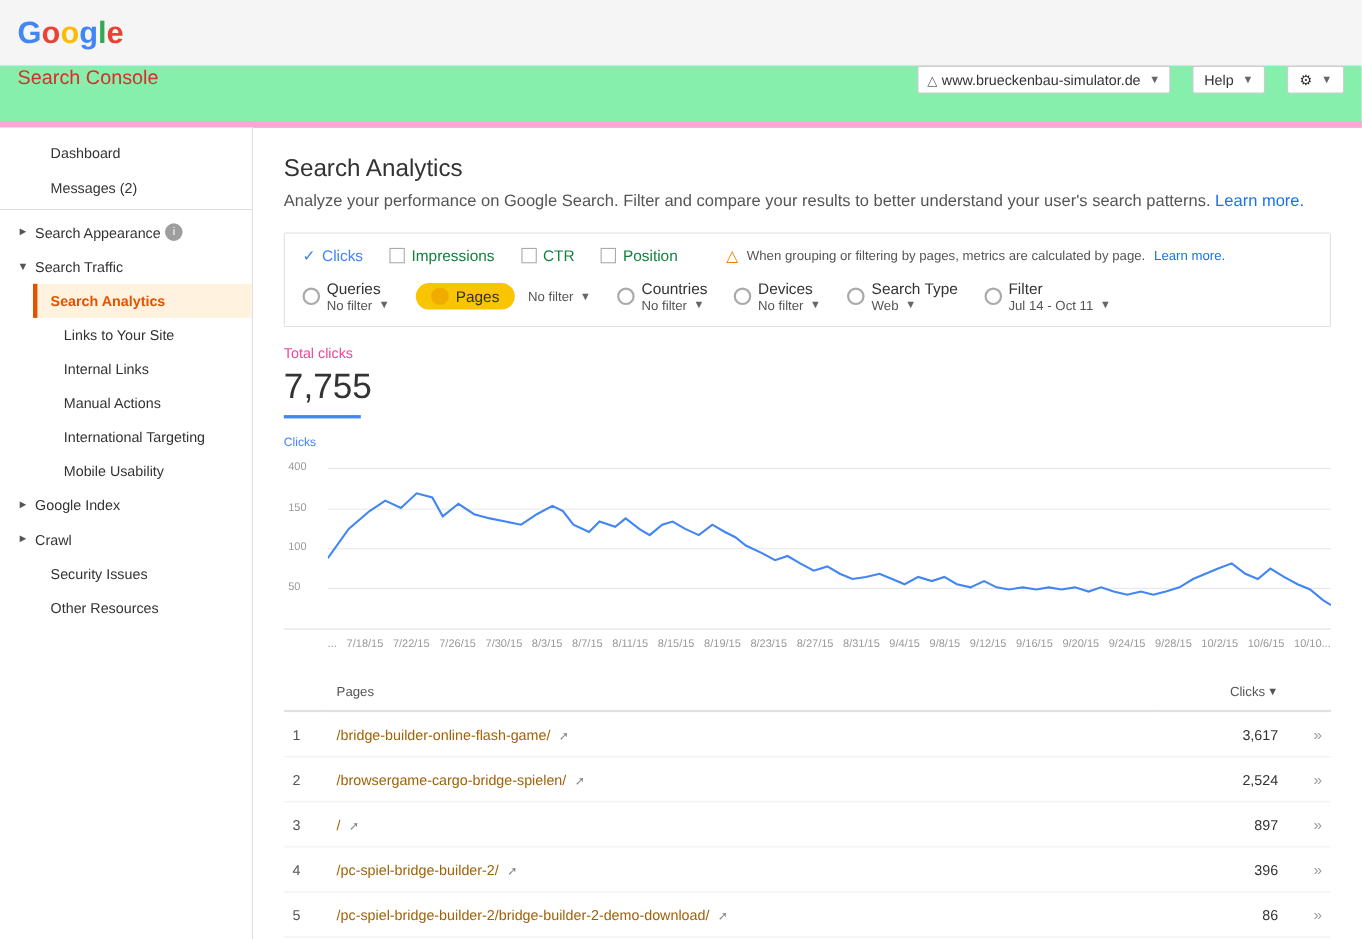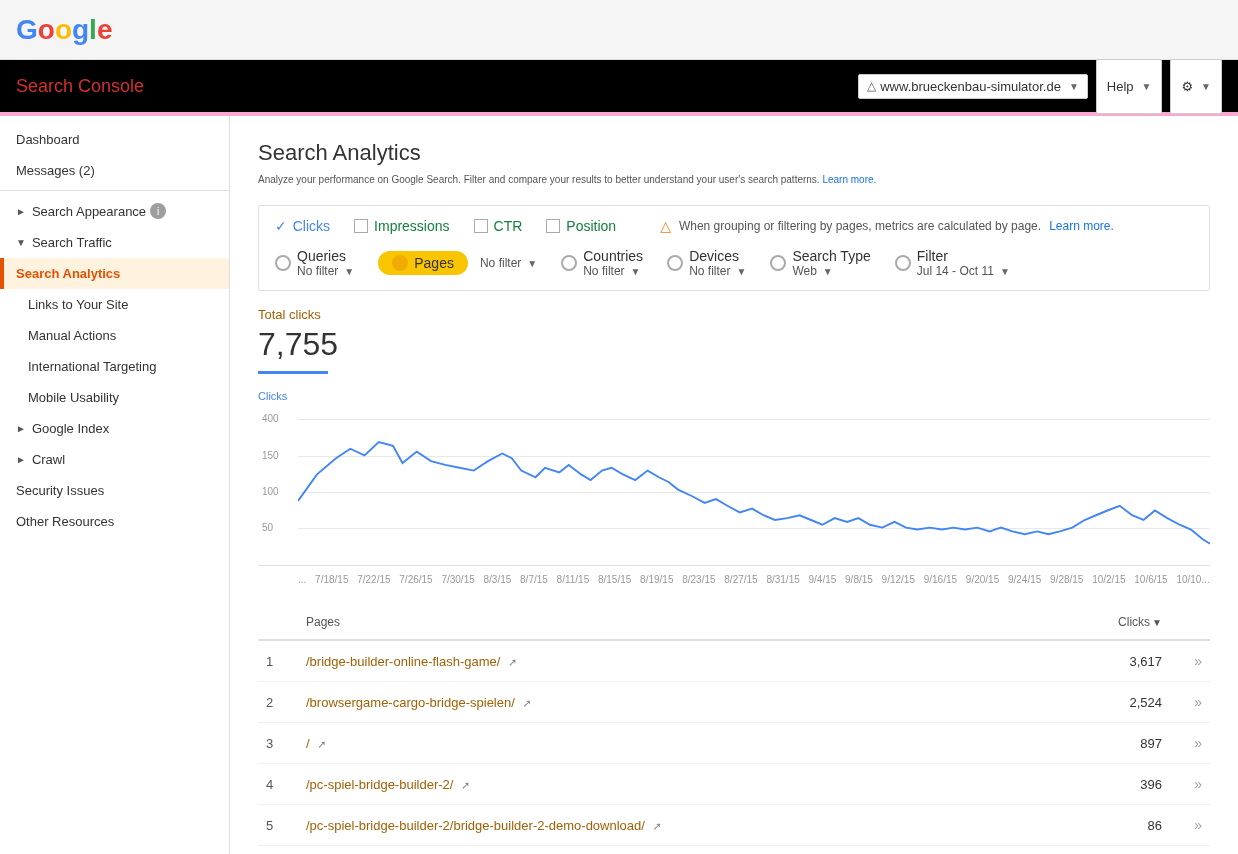--- a/index.html
+++ b/index.html
@@ -23,49 +23,49 @@
       width: 32px; height: 32px; border-radius: 50%; border: none;
       background: #e0e0e0; cursor: pointer; display: flex; align-items: center; justify-content: center;
       font-size: 14px; color: #555;
     }
     .top-icon-btn.avatar {
       background: #34A853; color: #fff; font-weight: bold; font-size: 15px;
     }
 
     
     .sub-header {
-      display: flex; align-items: center; justify-content: space-between;
-      padding: 0 16px; height: 56px; background: #000000; border-bottom: 4px solid #f9a8d4;
+      display: flex; align-items: flex-start; justify-content: space-between;
+      padding: 0 16px; height: 56px; background: #86efac; border-bottom: 6px solid #f9a8d4;
     }
     .sub-header-title { color: #d32f2f; font-size: 18px; font-weight: 400; }
     .sub-header-controls { display: flex; align-items: center; gap: 8px; }
     .site-selector {
       display: flex; align-items: center; gap: 4px;
       border: 1px solid #ccc; border-radius: 2px; padding: 4px 8px;
       font-size: 13px; cursor: pointer; background: #fff;
     }
     .site-icon { color: #5f6368; font-size: 12px; }
     .dropdown-arrow { font-size: 10px; color: #666; margin-left: 4px; }
     .help-btn, .settings-btn {
       display: flex; align-items: center; gap: 4px;
-      border: 1px solid #ccc; border-radius: 2px; padding: 19px 10px;
-      font-size: 13px; cursor: pointer; background: #fff; color: #333;
+      border: 1px solid #ccc; border-radius: 2px; padding: 4px 10px;
+      font-size: 13px; cursor: pointer; background: #fff; color: #333; margin-left: 12px;
     }
 
     
     .layout { display: flex; height: calc(100vh - 116px); }
 
     
     .sidebar {
       width: 230px; min-width: 230px; background: #fff;
       border-right: 1px solid #e0e0e0; overflow-y: auto; padding-top: 8px;
     }
     .sidebar-item {
       display: flex; align-items: center; padding: 8px 16px;
-      font-size: 13px; color: #333; cursor: pointer;
+      font-size: 13px; color: #333; cursor: pointer; margin-left: 30px;
     }
     .sidebar-item.active {
       background: #fff3e0; color: #e65100; font-weight: bold;
       border-left: 4px solid #e65100; padding-left: 12px;
     }
     .sidebar-section-header {
       display: flex; align-items: center; padding: 8px 16px;
       font-size: 13px; color: #333; cursor: pointer; font-weight: 500;
     }
     .sidebar-indent { padding-left: 28px; }
@@ -74,21 +74,21 @@
       display: inline-flex; align-items: center; justify-content: center;
       width: 16px; height: 16px; border-radius: 50%; background: #9e9e9e;
       color: #fff; font-size: 10px; margin-left: 4px;
     }
     .sidebar-divider { height: 1px; background: #e0e0e0; margin: 4px 0; }
 
     
     .main-content { flex: 1; overflow-y: auto; padding: 24px 28px; }
 
     .page-title { font-size: 22px; font-weight: 400; color: #333; margin-bottom: 8px; }
-    .page-desc { font-size: 10px; color: #555; margin-bottom: 20px; }
+    .page-desc { font-size: 15px; color: #555; margin-bottom: 20px; }
     .learn-more-link { color: #1a73e8; text-decoration: none; }
 
     
     .filter-bar {
       border: 1px solid #e0e0e0; border-radius: 2px; padding: 12px 16px;
       margin-bottom: 16px;
     }
     .filter-row {
       display: flex; align-items: center; gap: 24px; flex-wrap: wrap;
     }
@@ -114,21 +114,21 @@
       display: flex; align-items: center; gap: 6px;
     }
     .selected-group-label { font-size: 14px; color: #333; font-weight: 500; }
     .warning-row {
       display: flex; align-items: center; gap: 8px; font-size: 12px; color: #555;
     }
     .warning-icon { color: #f57c00; font-size: 14px; }
 
     
     .chart-section { margin-top: 0; }
-    .total-label { font-size: 13px; color: #a16207; margin-bottom: 4px; }
+    .total-label { font-size: 13px; color: #ec4899; margin-bottom: 4px; }
     .total-value { font-size: 32px; color: #333; font-weight: 300; margin-bottom: 8px; }
     .total-underline { height: 3px; background: #4285F4; width: 70px; margin-bottom: 16px; }
     .chart-y-label { font-size: 11px; color: #4285F4; margin-bottom: 4px; }
     .chart-container {
       position: relative; height: 160px; border-bottom: 1px solid #e0e0e0;
       margin-bottom: 4px;
     }
     .chart-gridline {
       position: absolute; left: 40px; right: 0;
       border-top: 1px solid #e8e8e8; font-size: 10px; color: #999;
@@ -212,20 +212,23 @@
     </div>
     <div class="sidebar-section-header">
       <span class="expand-arrow">▼</span>
       <span>Search Traffic</span>
     </div>
     <div class="sidebar-item active sidebar-indent">
       <span>Search Analytics</span>
     </div>
     <div class="sidebar-item sidebar-indent">
       <span>Links to Your Site</span>
+    </div>
+    <div class="sidebar-item sidebar-indent">
+      <span>Internal Links</span>
     </div>
     <div class="sidebar-item sidebar-indent">
       <span>Manual Actions</span>
     </div>
     <div class="sidebar-item sidebar-indent">
       <span>International Targeting</span>
     </div>
     <div class="sidebar-item sidebar-indent">
       <span>Mobile Usability</span>
     </div>

